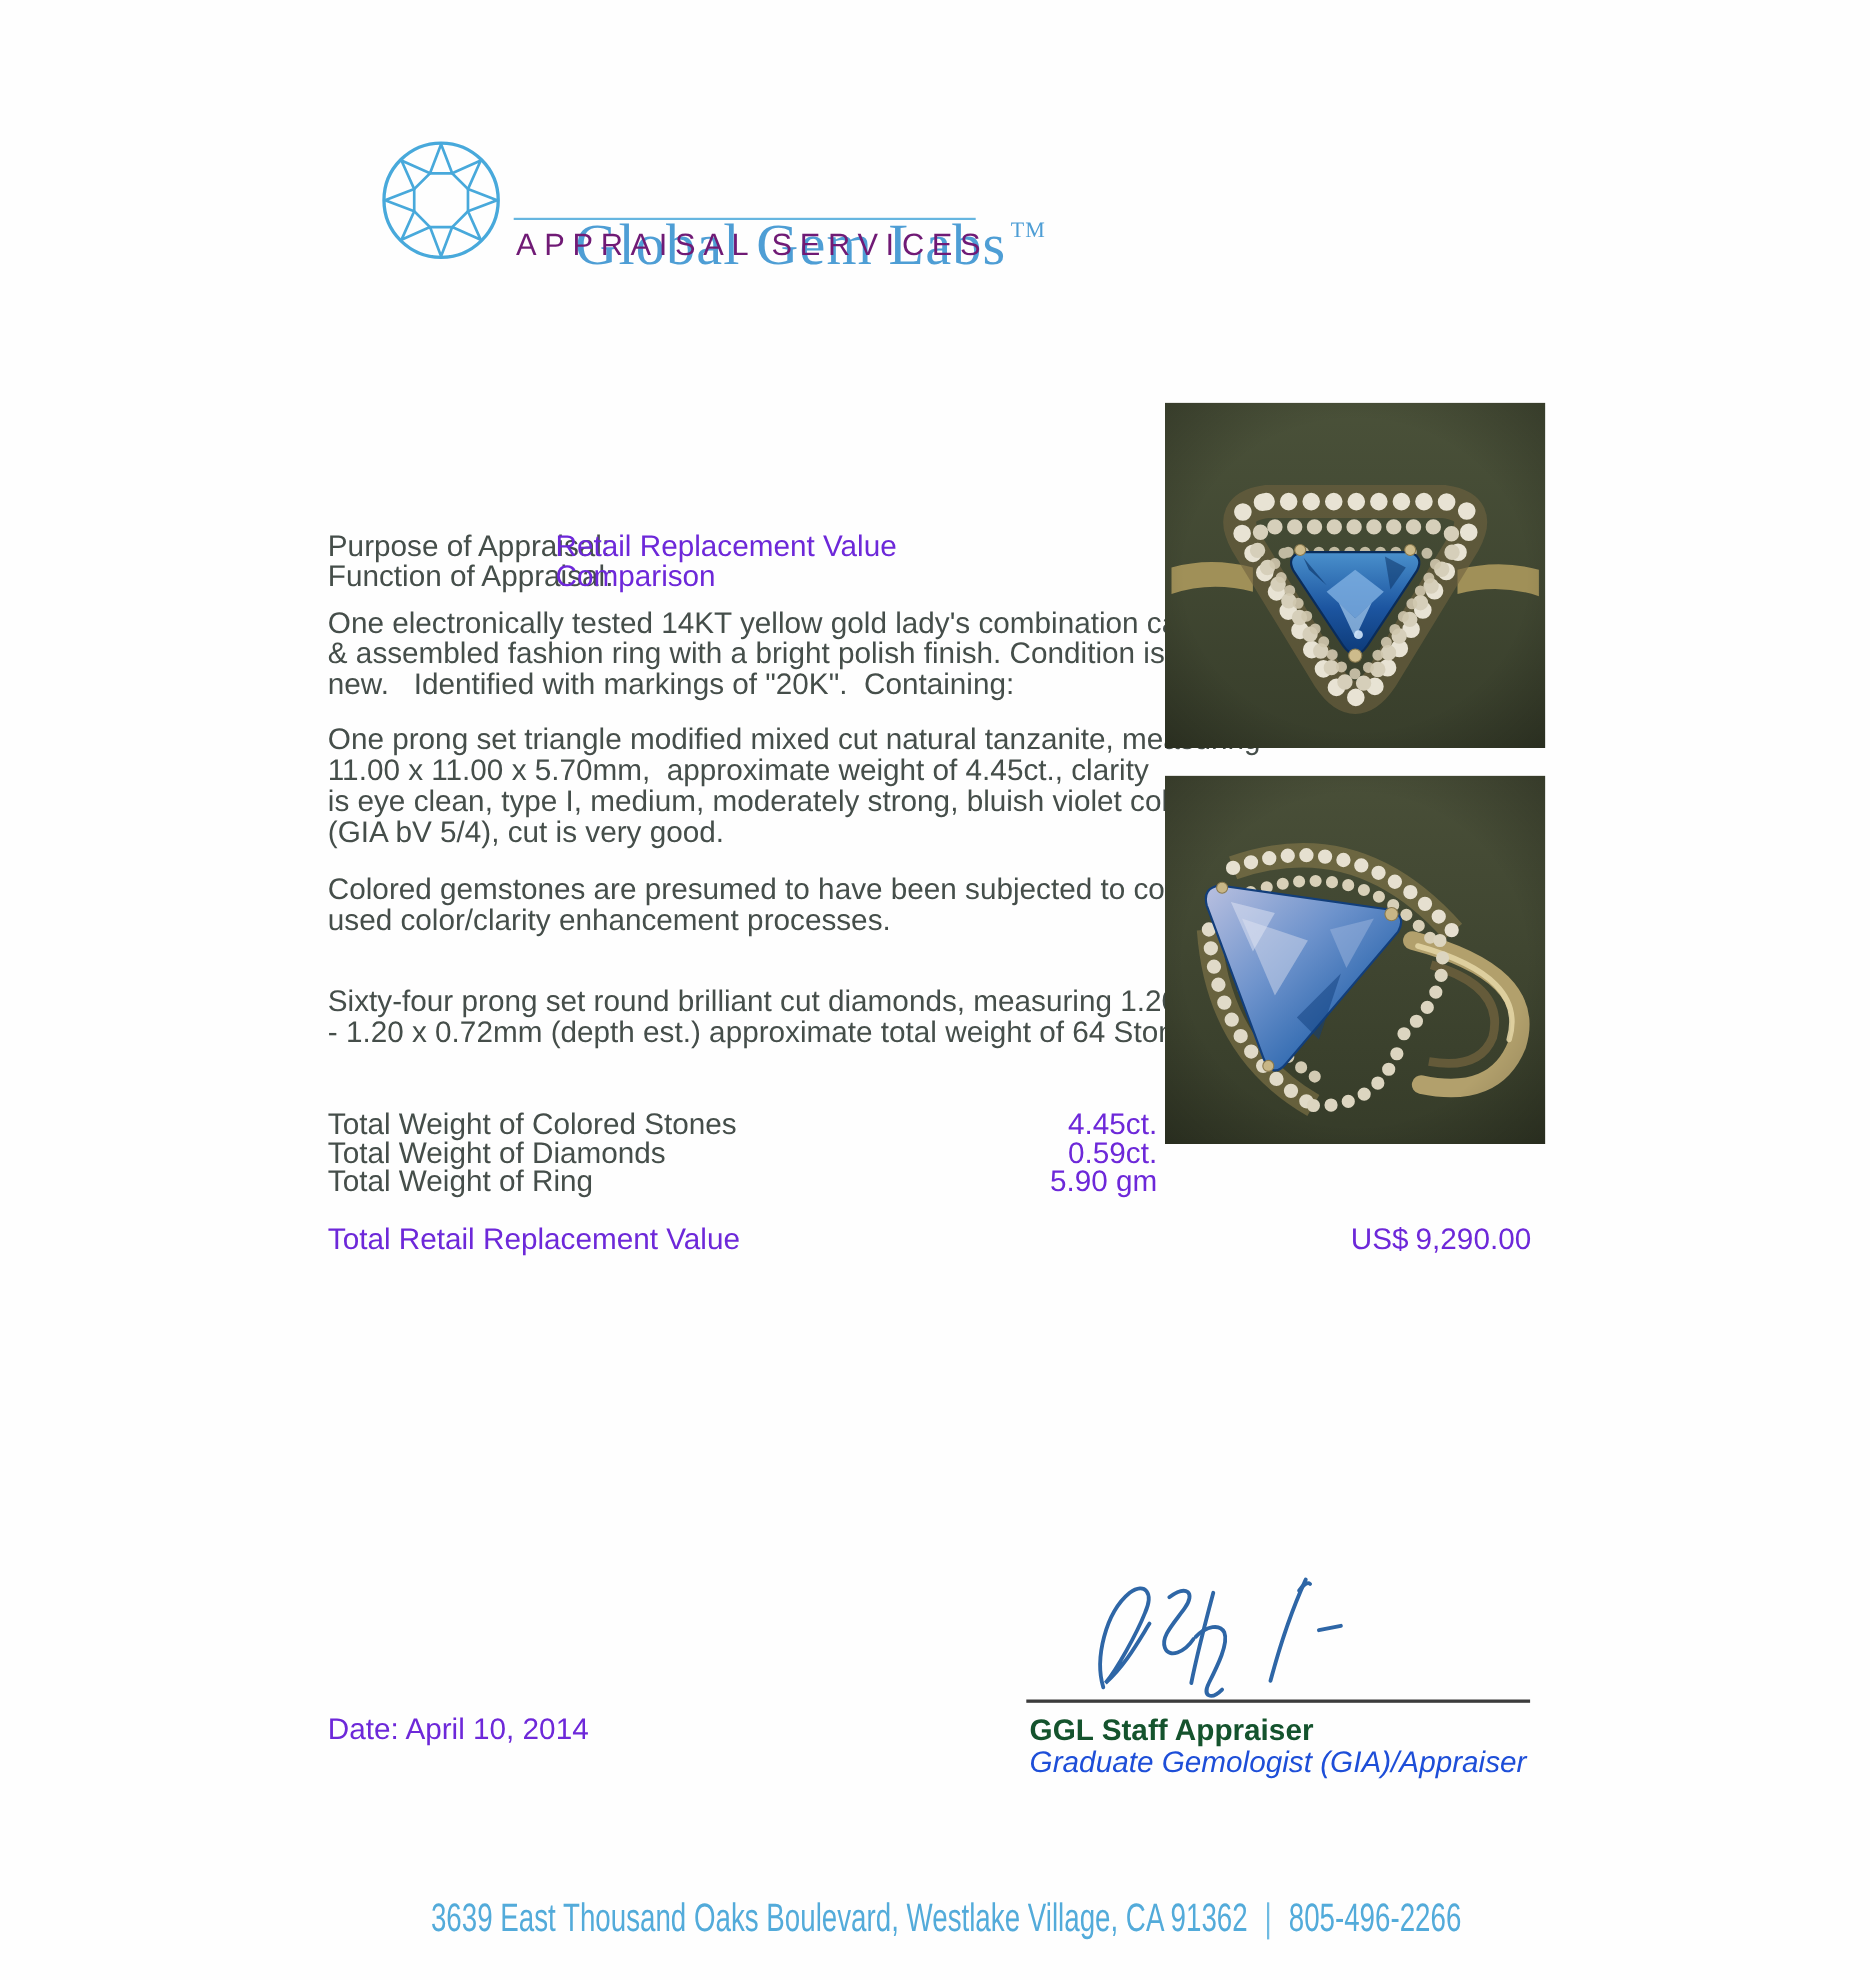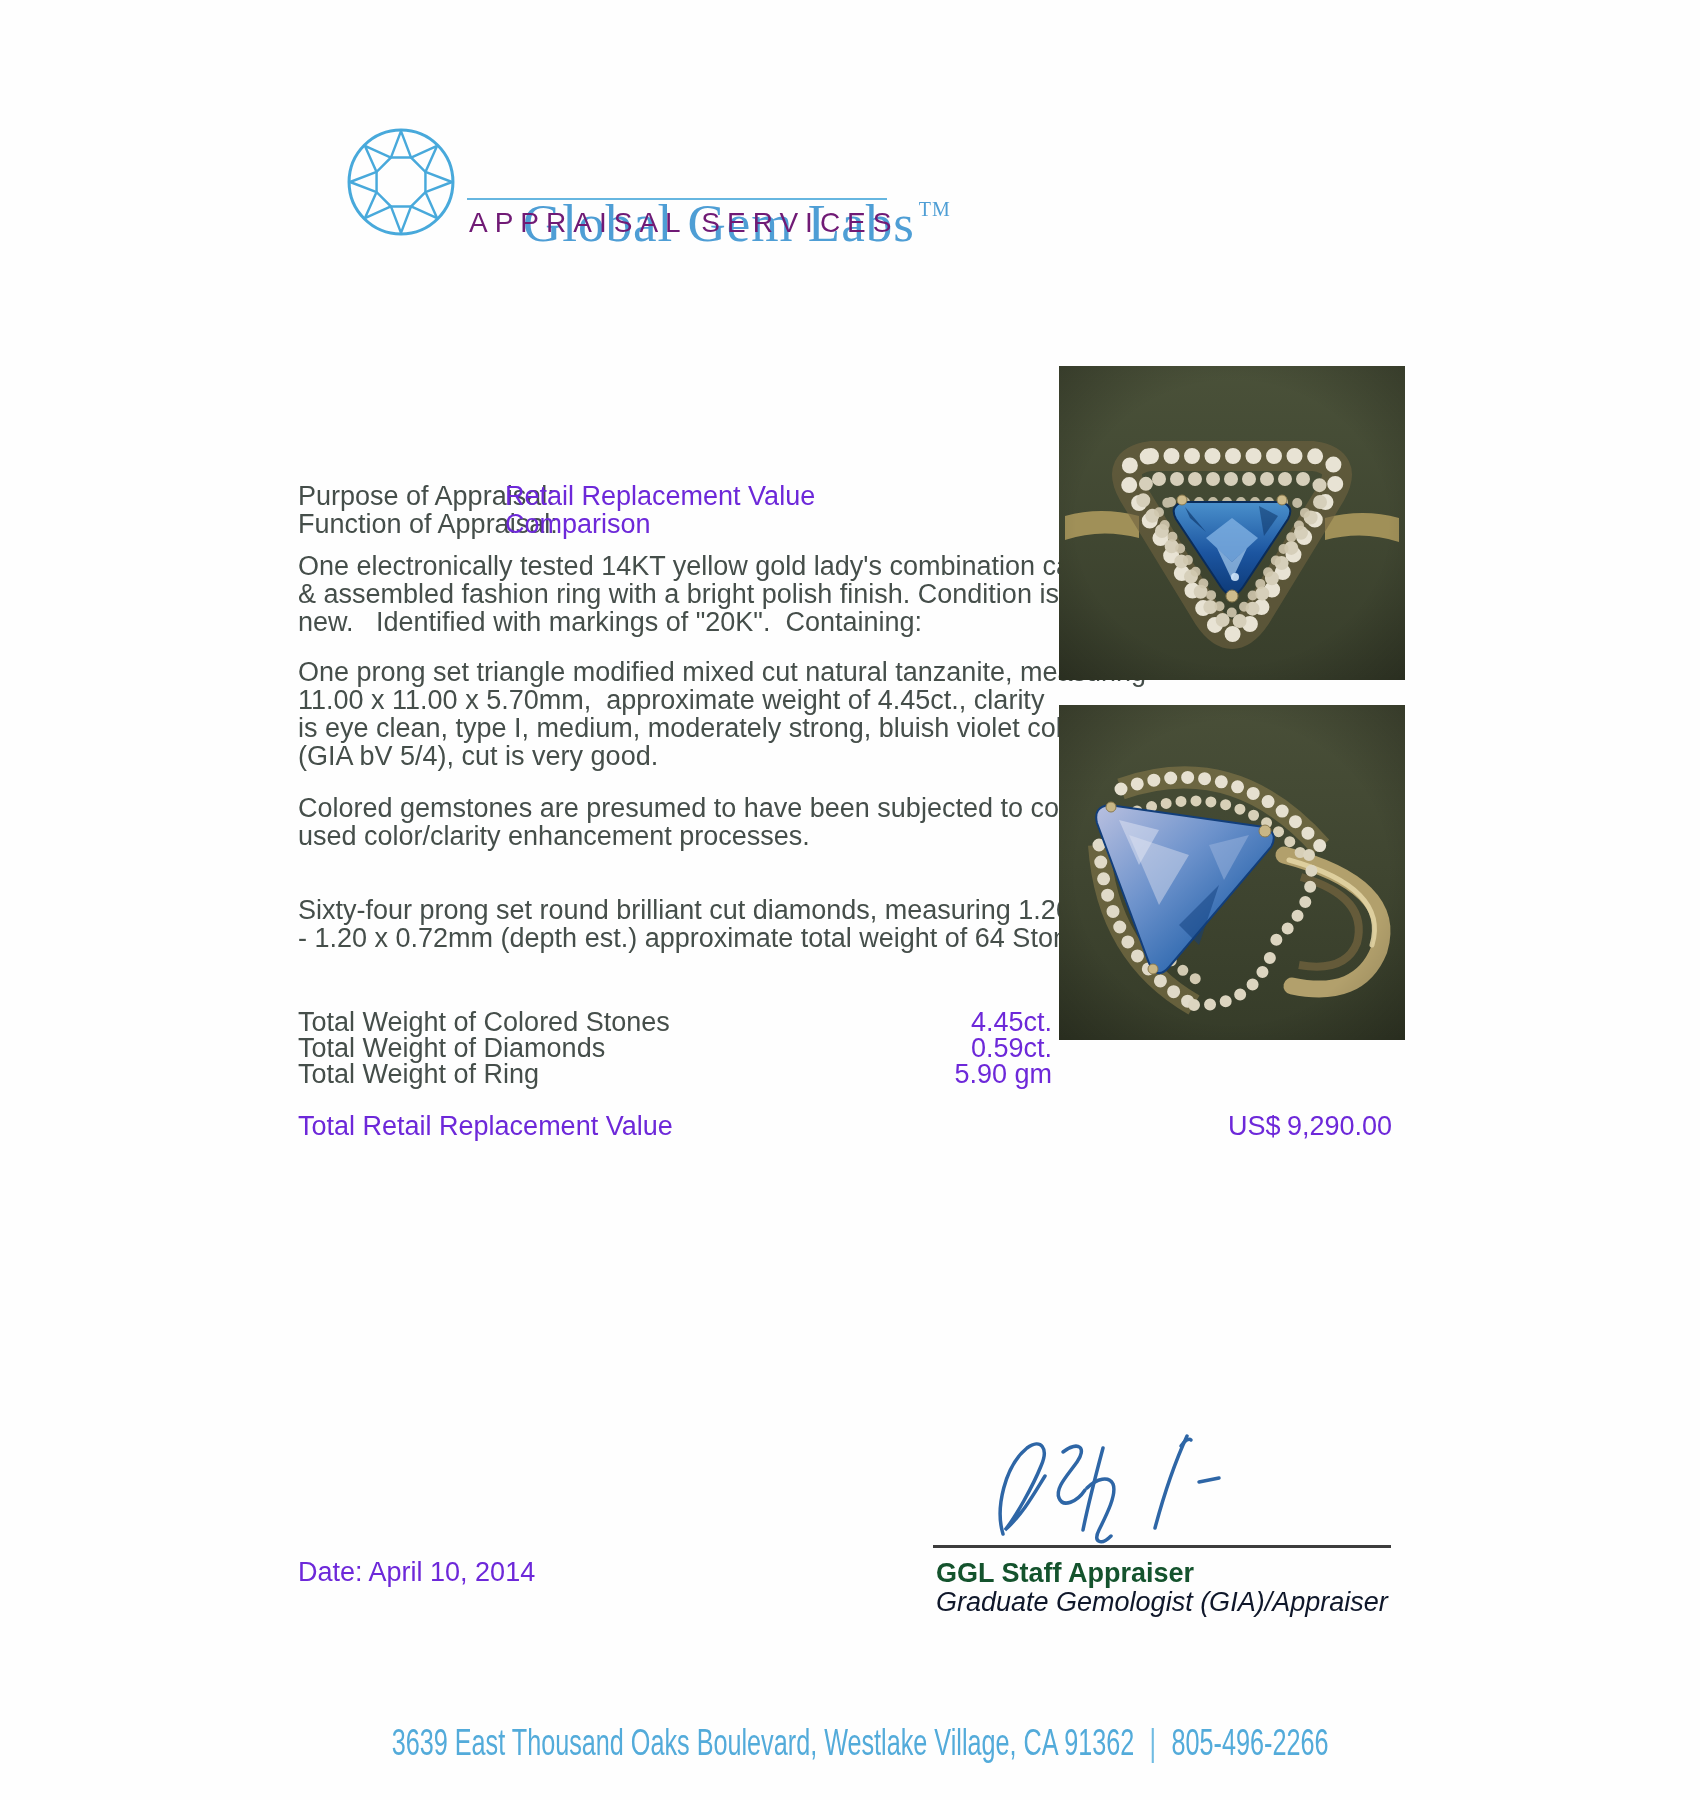--- a/index.html
+++ b/index.html
@@ -15,21 +15,21 @@
   .brand{font-family:"Liberation Serif",serif;font-size:53px;color:#4e9ed5;letter-spacing:1px;white-space:pre;}
   .brand sup{font-size:20px;color:#4e9ed5;position:relative;top:-6px;left:4px;}
   .brand-rule{background:#66b6e0;height:2px;}
   .tagline{font-size:28px;letter-spacing:7px;color:#701a75;white-space:pre;}
   
   .photo{position:absolute;overflow:hidden;}
   .photo svg{display:block;}
   
   .sig-rule{background:#3c3c3c;height:3px;}
   .sig-name{font-size:27px;font-weight:bold;color:#14532d;white-space:pre;}
-  .sig-title{font-size:27px;font-style:italic;color:#0f172a;white-space:pre;}
+  .sig-title{font-size:27px;font-style:italic;color:#1d4ed8;white-space:pre;}
   
   .footer{left:0;right:0;text-align:center;color:#53abda;padding-left:20px;}
   .footer-inner{display:inline-block;font-size:36px;transform:scaleX(0.70);transform-origin:center top;white-space:pre;}
   .footer-sep{padding:0 22px;color:#6fbbe2;}
 </style>
 </head>
 <body>
 
 <div class="page">
 

